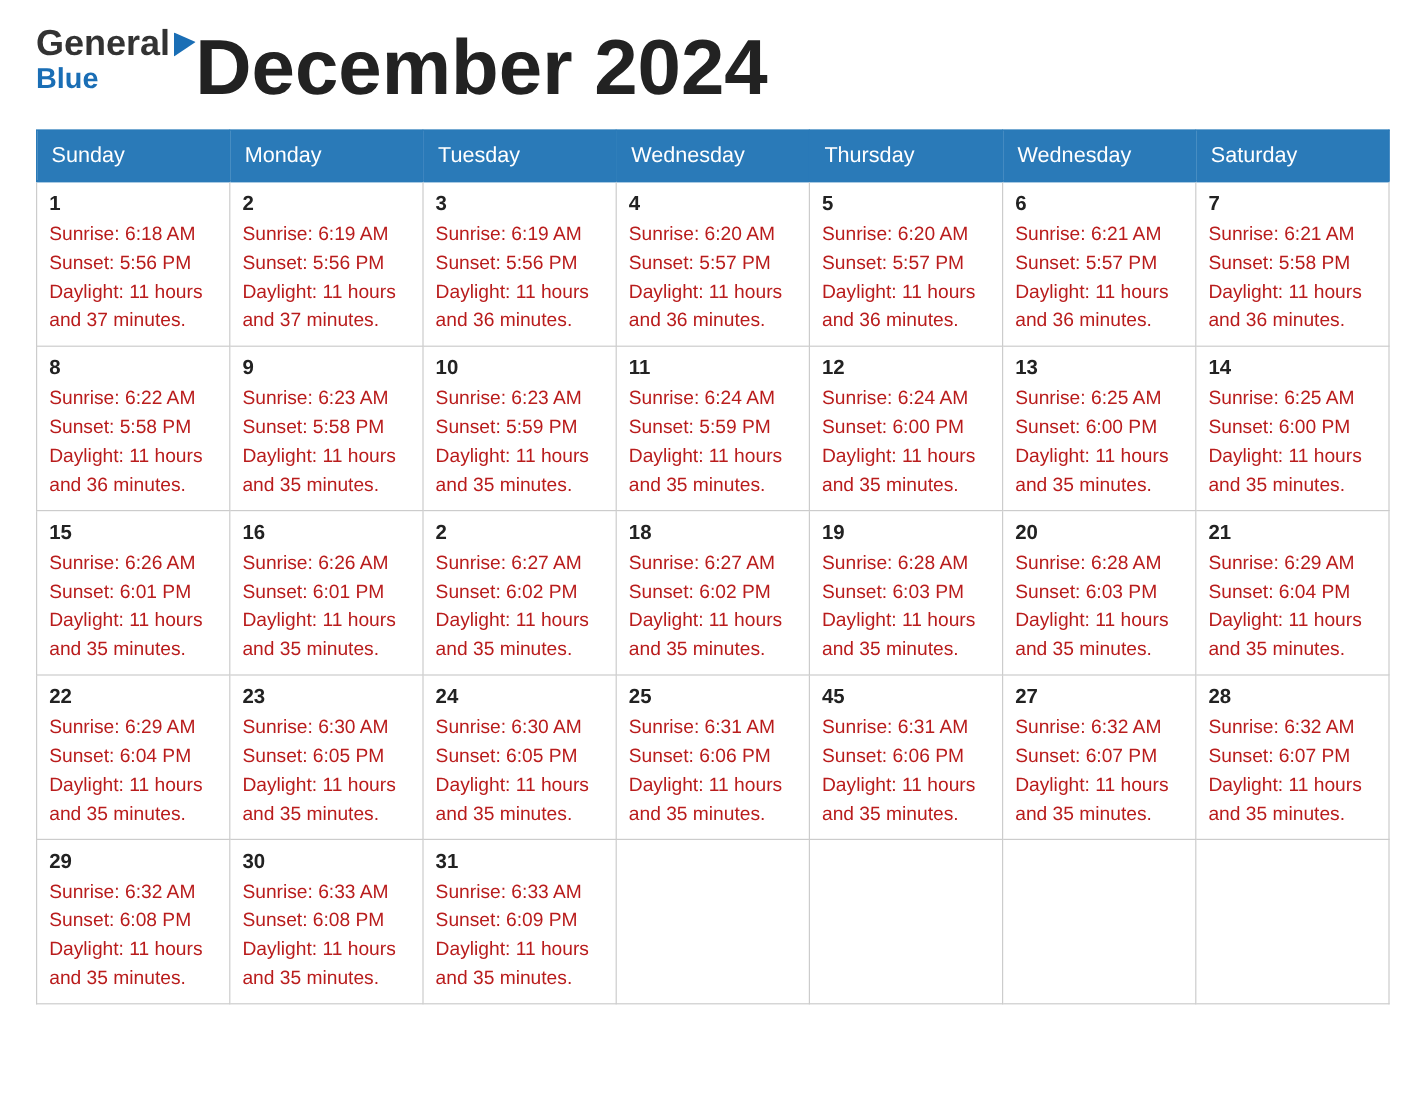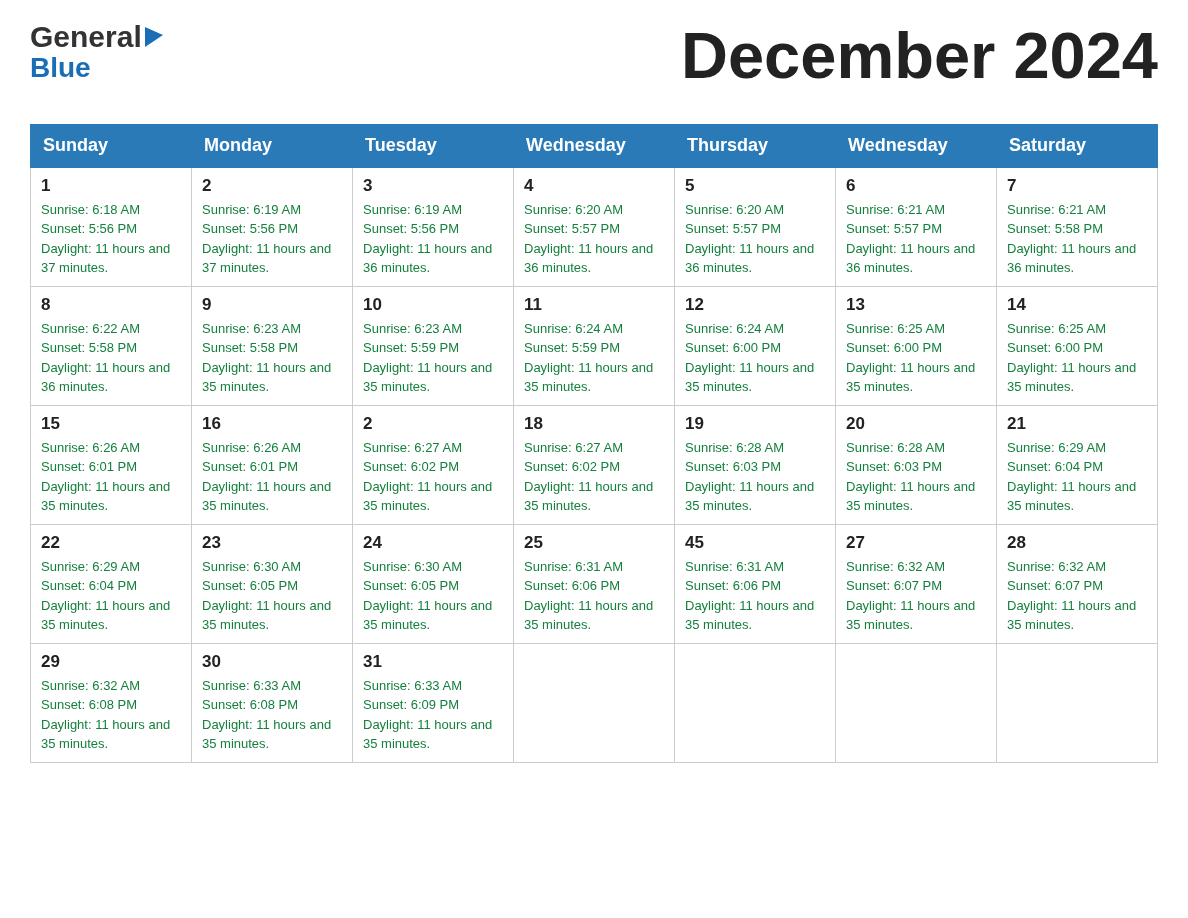--- a/index.html
+++ b/index.html
@@ -5,23 +5,23 @@
     * { box-sizing: border-box; margin: 0; padding: 0; }
     body {
       font-family: Arial, Helvetica, sans-serif;
       background: #fff;
       width: 1188px;
       min-height: 918px;
       padding: 20px 30px;
     }
     .header {
       display: flex;
-      justify-content: space-between;
+      justify-content: flex-start;
       align-items: flex-start;
-      margin-bottom: 32px;
+      margin-bottom: 16px;
     }
     .title-block {
       text-align: right;
     }
     .month-title {
       font-size: 65px;
       font-weight: bold;
       color: #222;
       line-height: 1.1;
     }
@@ -31,21 +31,21 @@
       margin-top: 4px;
     }
     .calendar {
       width: 100%;
       border-collapse: collapse;
     }
     .calendar thead tr th {
       background-color: #2a7ab8;
       color: #fff;
       font-size: 18px;
-      font-weight: bold;
+      font-weight: normal;
       padding: 10px 12px;
       text-align: left;
       border: 1px solid #2a7ab8;
     }
     .calendar tbody tr td {
       vertical-align: top;
       padding: 8px 10px;
       border-left: 1px solid #ccc;
       border-right: 1px solid #ccc;
       border-bottom: 1px solid #ccc;
@@ -61,22 +61,22 @@
       border-left: 1px solid #ccc;
     }
     .day-number {
       font-size: 17px;
       font-weight: bold;
       color: #222;
       display: block;
       margin-bottom: 4px;
     }
     .day-info {
-      font-size: 13px;
-      color: #15803d;
+      font-size: 16px;
+      color: #b91c1c;
       line-height: 1.5;
     }
     .empty-cell {
       background: #fff;
     }
     .logo-container {
       display: flex;
       flex-direction: column;
       align-items: flex-start;
       line-height: 1.1;
@@ -95,21 +95,21 @@
 
 <div class="header">
   <div class="logo-container">
     <div class="logo-row1">
       <span style="font-size:30px;font-weight:bold;color:#333;">General</span>
       <svg width="18" height="20" viewBox="0 0 18 20" style="margin-left:3px;vertical-align:middle;">
         <polygon points="0,0 18,8 0,20" fill="#1a6eb5"></polygon>
       </svg>
     </div>
     <div class="logo-row2">
-      <span style="font-size:28px;font-weight:bold;color:#1a6eb5;">Blue</span>
+      <span style="font-size:24px;font-weight:bold;color:#1a6eb5;">Blue</span>
     </div>
   </div>
   <div class="title-block">
     <div class="month-title">December 2024</div>
   </div>
 </div>
 
 <table class="calendar">
   <thead>
     <tr>

